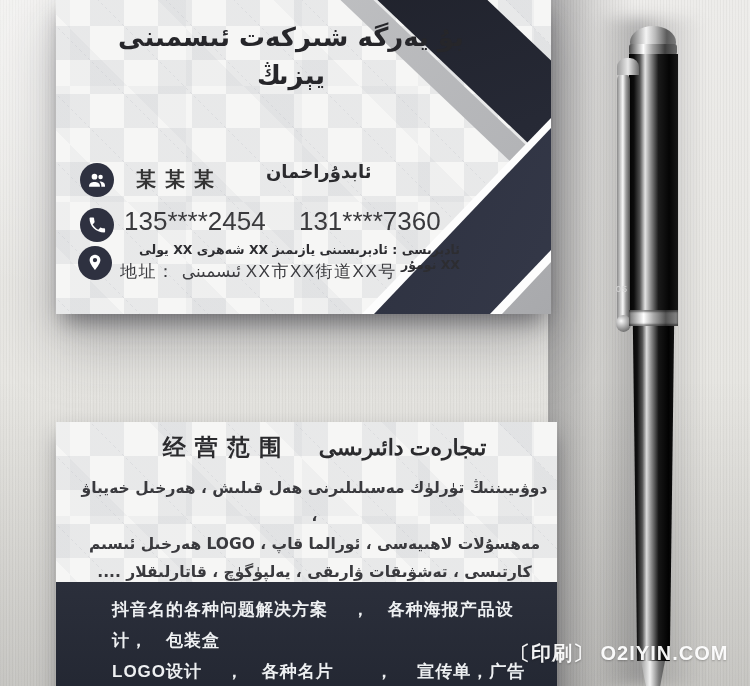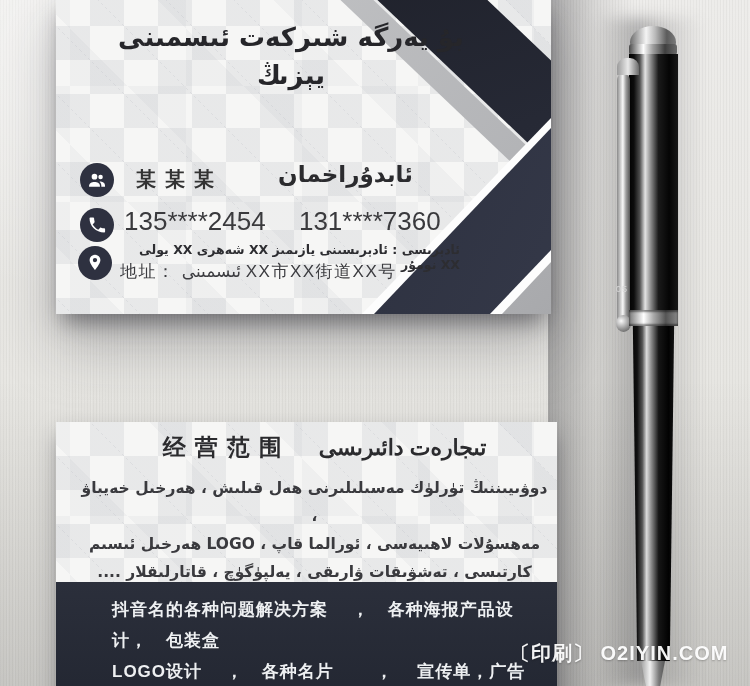--- a/index.html
+++ b/index.html
@@ -47,21 +47,21 @@
   .fc-title-ug{position:absolute;left:34px;top:26px;width:402px;height:38px;line-height:38px;
     text-align:center;font-size:26px;font-weight:bold;color:#26262a;font-family:"DejaVu Sans",sans-serif;}
   .fc-title-zh{position:absolute;left:34px;top:66px;font-size:28px;font-weight:bold;color:#28282c;letter-spacing:6px;}
   .crow-icon{position:absolute;width:34px;height:34px;border-radius:50%;background:#2e3140;
     display:flex;align-items:center;justify-content:center;}
   .crow-icon svg{width:20px;height:20px;fill:#fff;}
   .icon-person{left:24px;top:171px;}
   .icon-phone{left:24px;top:216px;}
   .icon-pin{left:22px;top:254px;}
   .fc-name-zh{position:absolute;left:72px;top:174px;font-size:20px;font-weight:bold;color:#333;letter-spacing:9px;margin-left:8px;}
-  .fc-name-ug{position:absolute;left:210px;top:169px;font-size:23px;font-weight:bold;color:#2b2b2e;font-family:"DejaVu Sans",sans-serif;margin-left:12px;}
+  .fc-name-ug{position:absolute;left:210px;top:169px;font-size:18px;font-weight:bold;color:#2b2b2e;font-family:"DejaVu Sans",sans-serif;}
   .fc-phones{position:absolute;left:68px;top:214px;font-size:26px;color:#3a3a3d;font-weight:500;}
   .fc-phones .p2{margin-left:26px;}
   .fc-addr-ug{position:absolute;left:64px;top:250px;width:340px;font-size:12.5px;font-weight:bold;
     color:#2d2d31;text-align:right;font-family:"DejaVu Sans",sans-serif;}
   .fc-addr-zh{position:absolute;left:64px;top:268px;font-size:17px;color:#3c3c40;letter-spacing:1.5px;font-weight:500;}
 
   
   .qr{position:absolute;left:309px;top:121px;width:78px;height:74px;}
   .qr-finder{position:absolute;width:22px;height:22px;border:5px solid #2d303c;box-sizing:border-box;}
   .qr-finder::after{content:"";position:absolute;inset:3px;background:#2d303c;}

